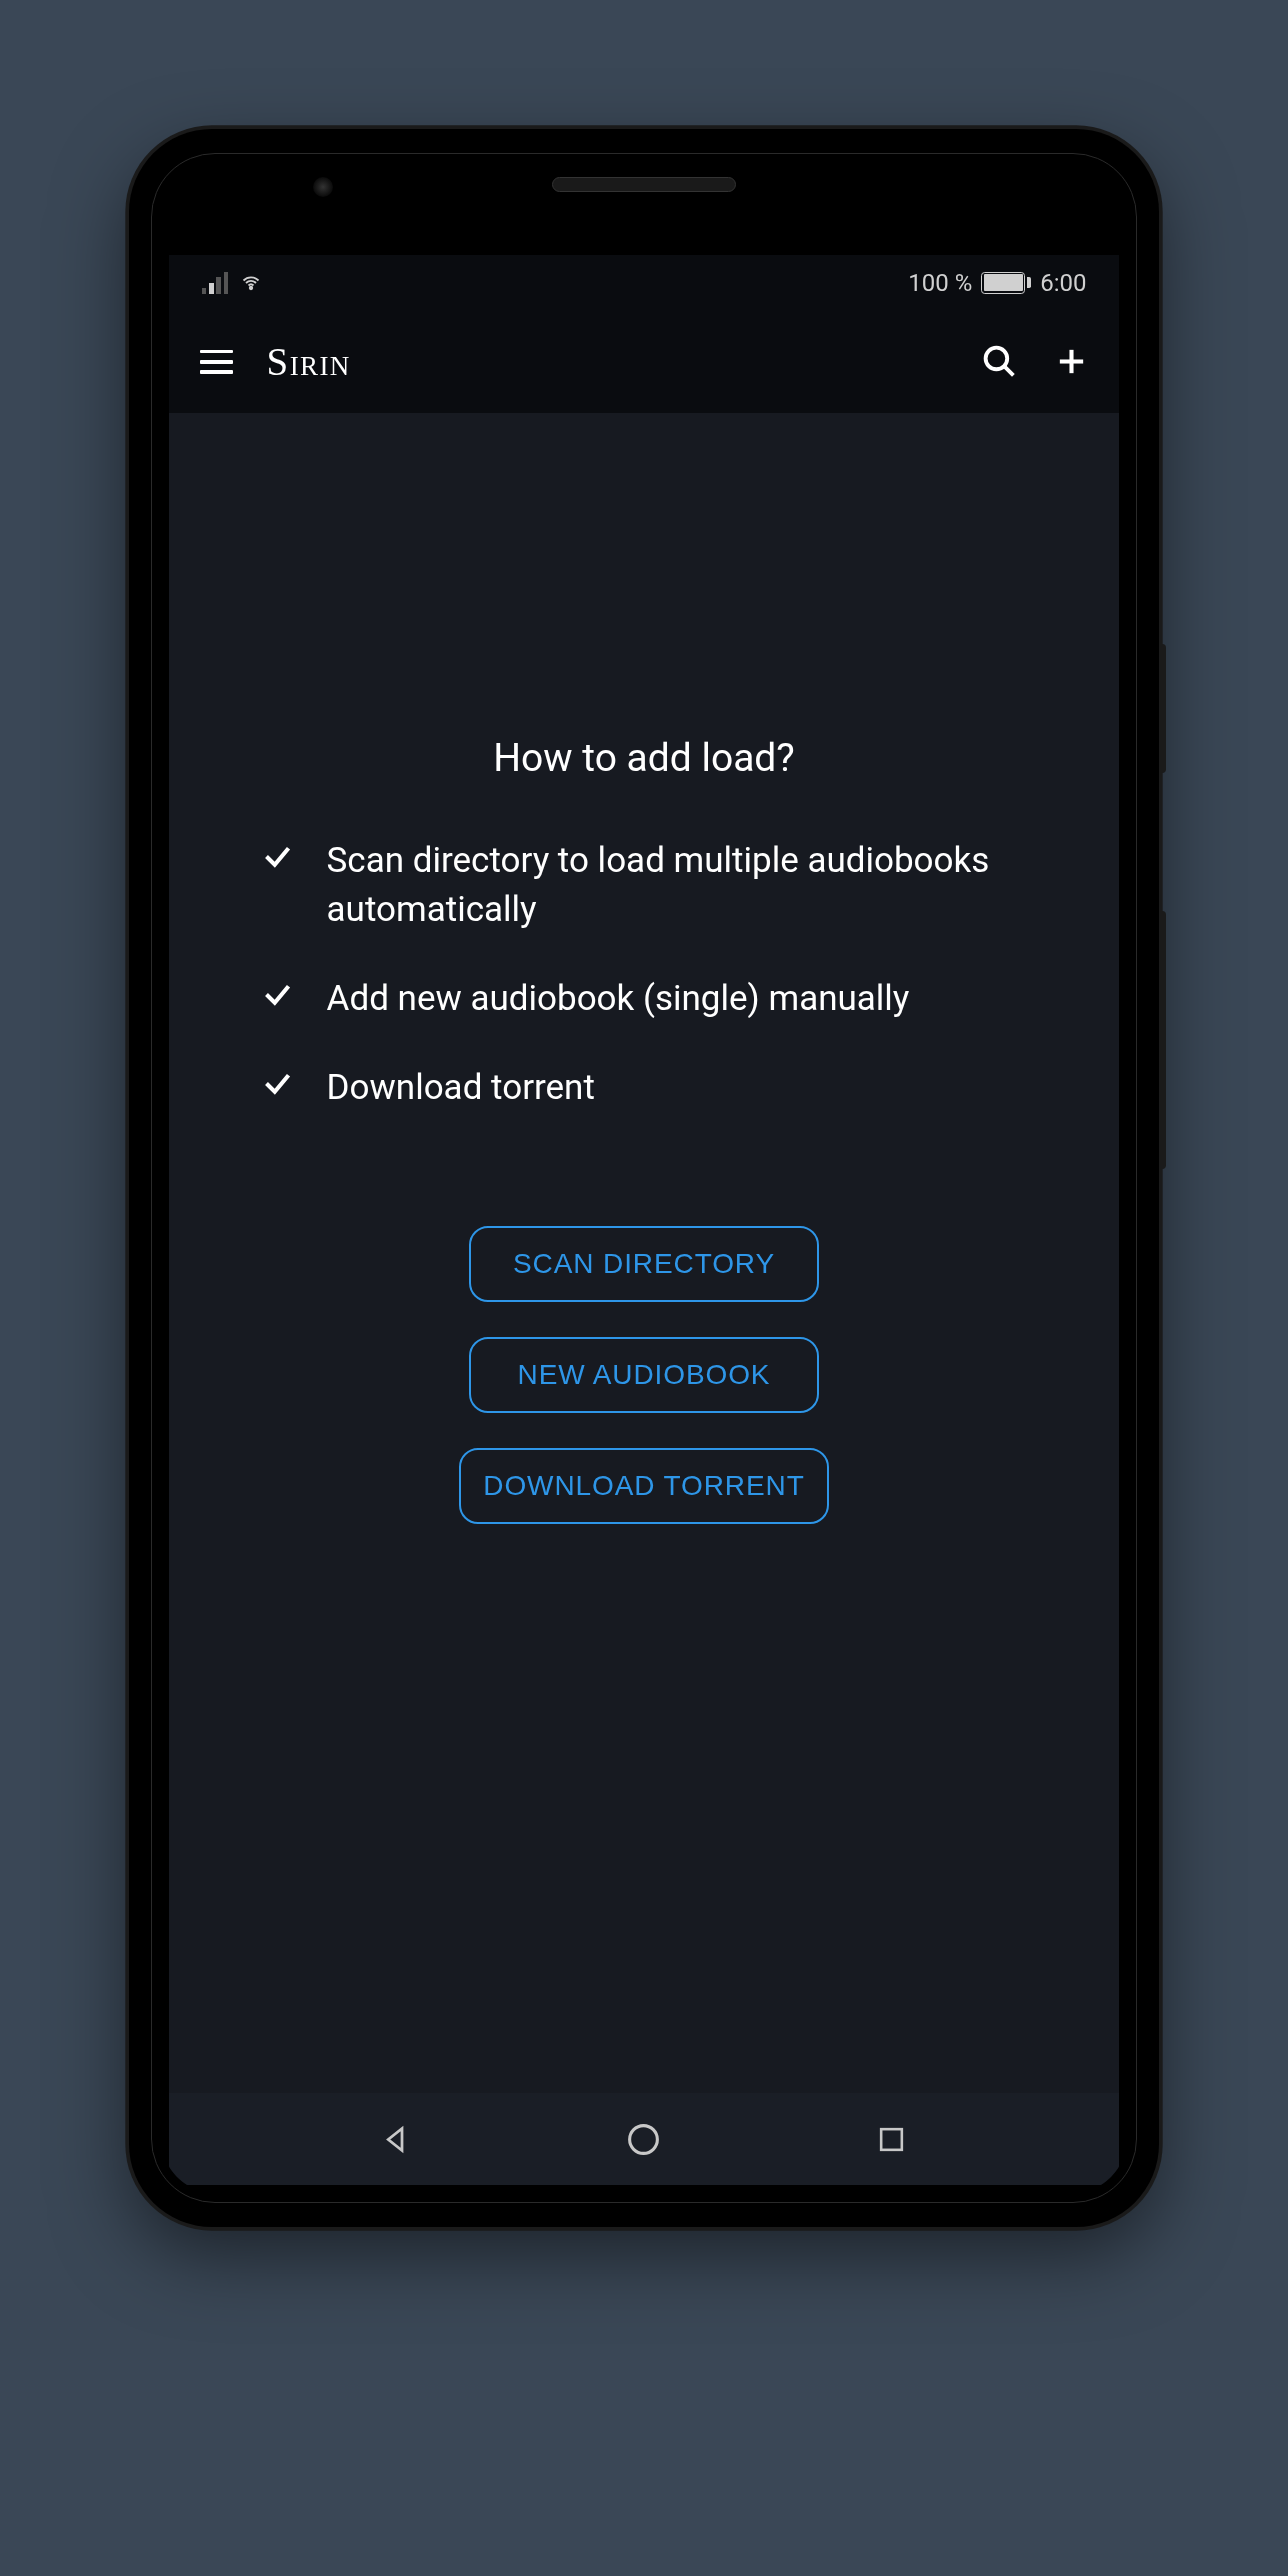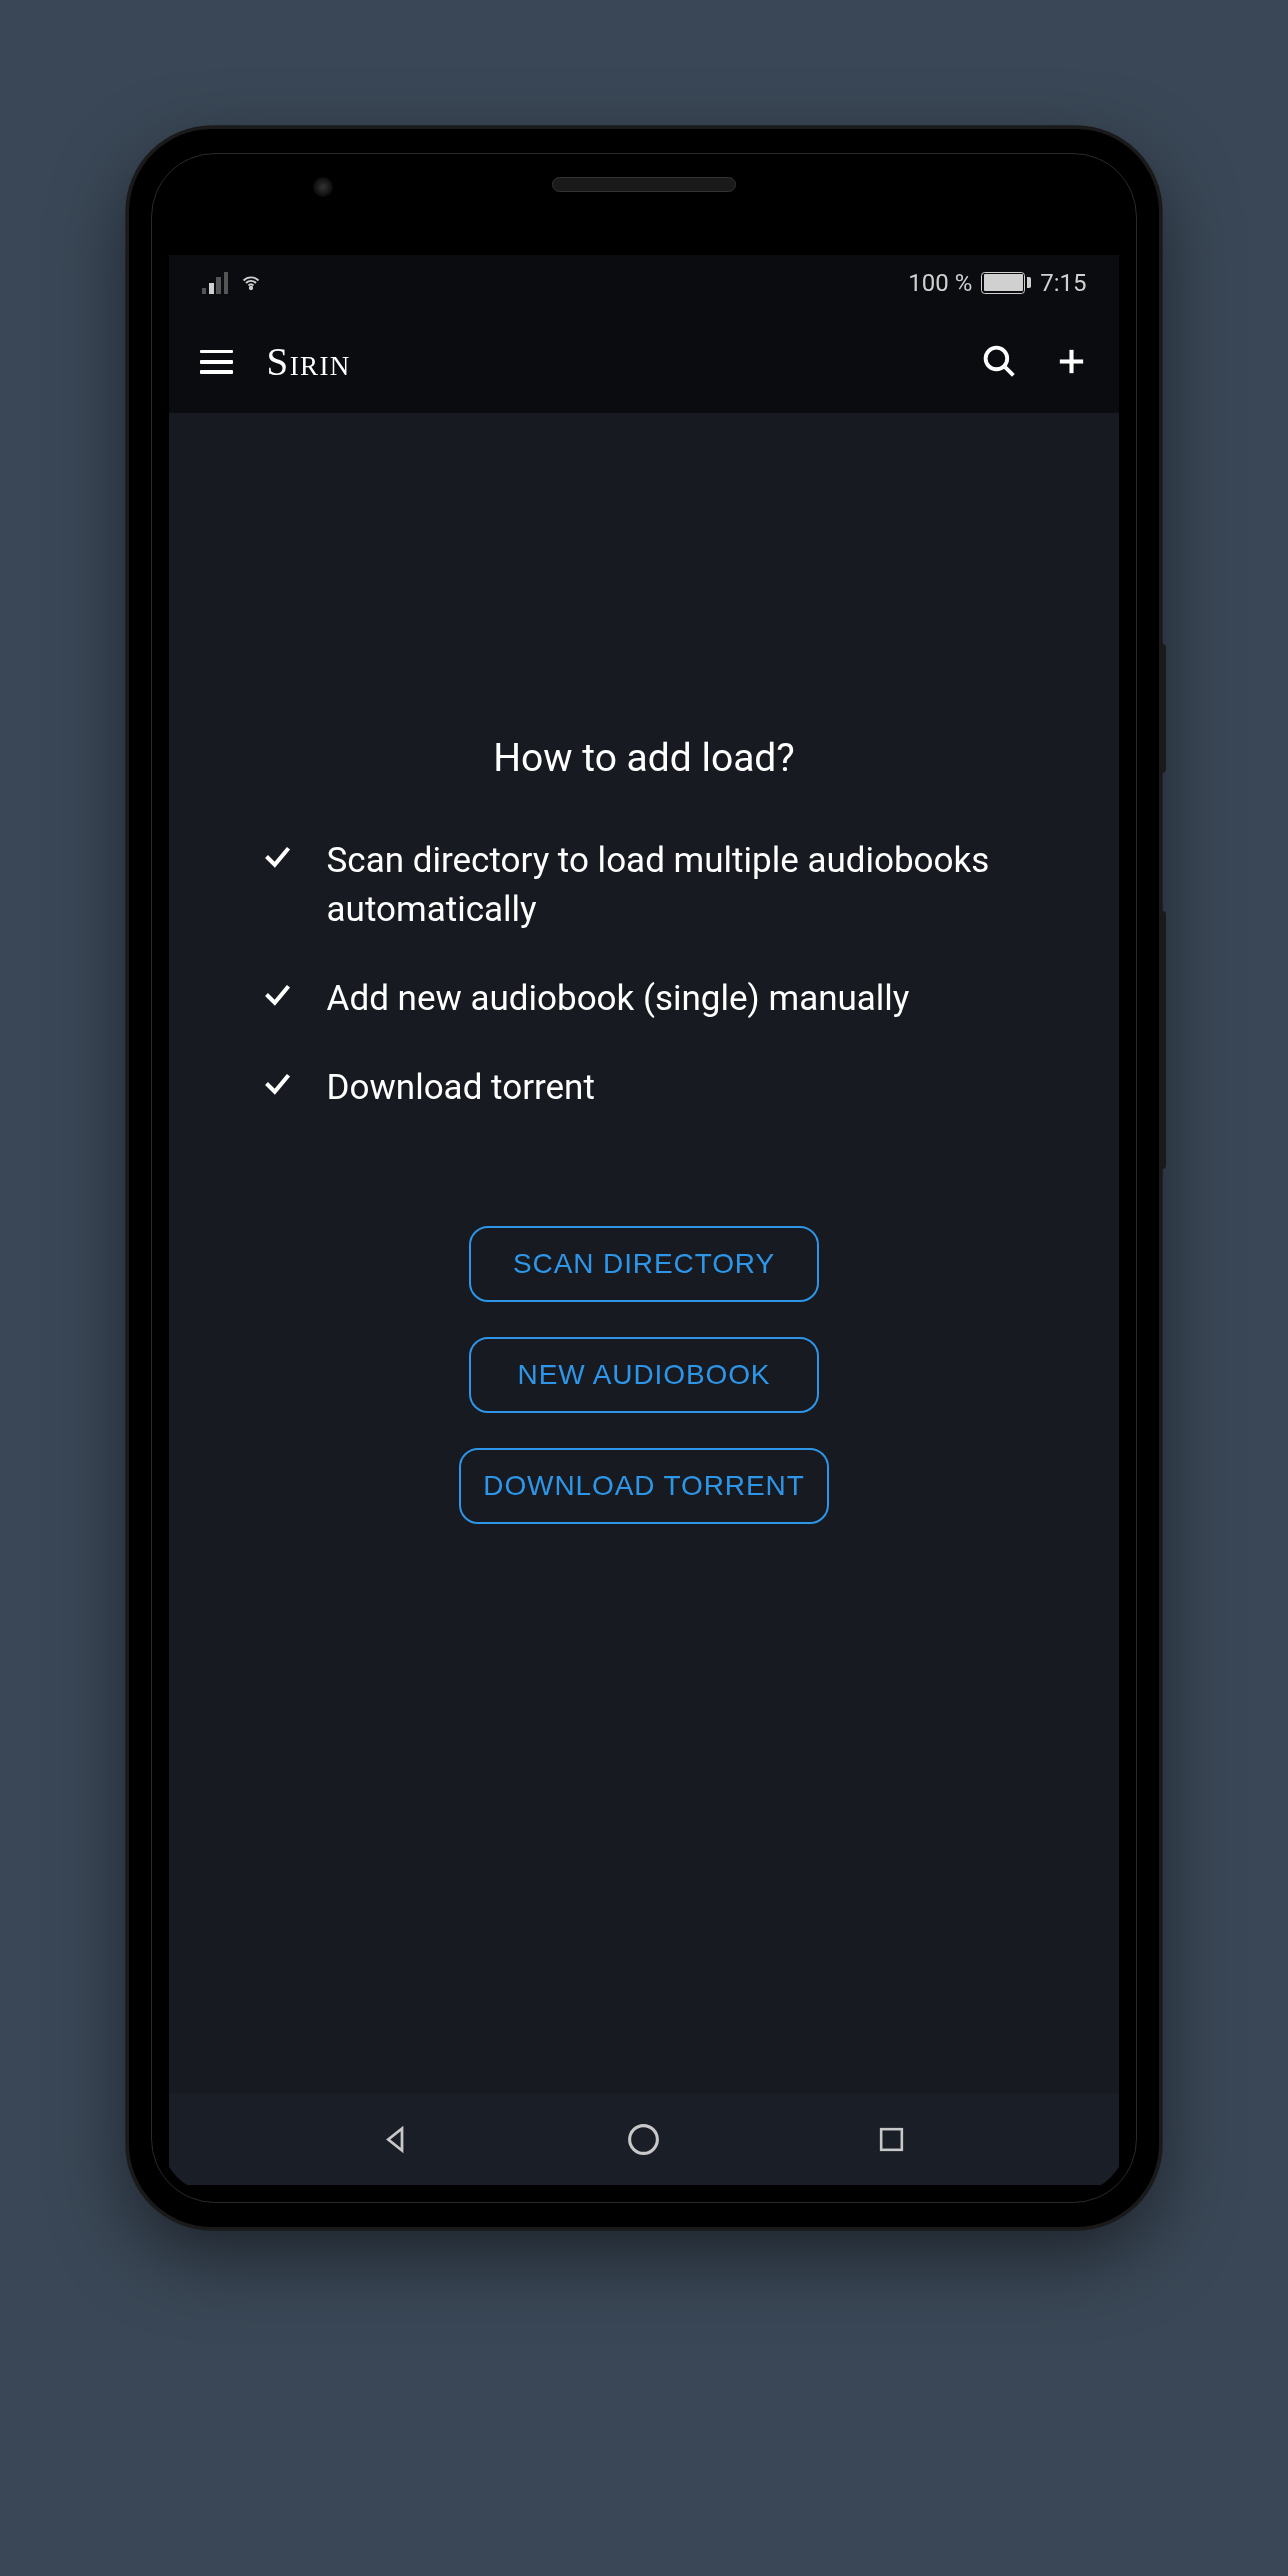--- a/index.html
+++ b/index.html
@@ -247,21 +247,21 @@
           </svg>
         </div>
         <div class="status-right">
           <span>100 %</span>
           <div class="battery">
             <div class="battery-body">
                   <div class="battery-fill"></div>
                 </div>
             <div class="battery-tip"></div>
           </div>
-          <span>7:15</span>
+          <span>6:00</span>
         </div>
       </div>
 
       <div class="app-bar">
         <div class="icon-btn">
           <div class="hamburger">
             <span></span>
                 <span></span>
                 <span></span>
           </div>

